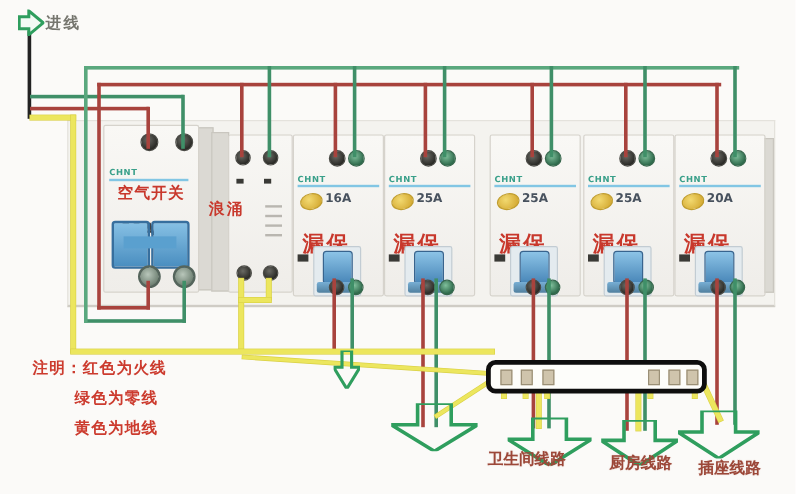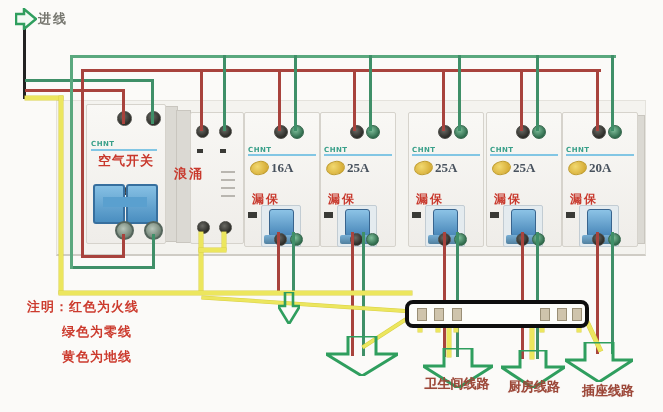--- a/index.html
+++ b/index.html
@@ -23,22 +23,22 @@
           background:linear-gradient(#f8f7f4,#efede9);border:1px solid #d6d3cc;border-radius:2px;}
   .sidecap{position:absolute;background:#dbd9d3;border:1px solid #c9c6bf;z-index:2;}
   .term{position:absolute;border-radius:50%;}
   .t-dark{width:12px;height:12px;background:radial-gradient(circle at 40% 35%,#6a6a64,#2b2b27 70%);border:1px solid #4b4b46;}
   .t-green{width:12px;height:12px;background:radial-gradient(circle at 40% 35%,#7fbf9b,#2f6b4c 70%);border:1px solid #38684e;}
   .t-screw{width:15px;height:15px;background:radial-gradient(circle at 42% 38%,#b8c6ba,#6d7f71 75%);border:2px solid #55655c;border-radius:50%;}
   .brand{position:absolute;font-size:7px;font-weight:bold;color:#3aa08a;letter-spacing:0.5px;}
   .bluestrip{position:absolute;height:2px;background:#82c6e4;}
   .testbtn{position:absolute;width:17px;height:12px;border-radius:50%;transform:rotate(-12deg);
            background:radial-gradient(circle at 40% 35%,#f2d970,#d7ae38 75%);border:1px solid #c09d2e;}
-  .rating{position:absolute;font-size:13px;font-weight:bold;color:#48525e;font-family:Liberation Serif, serif;}
-  .redlabel{position:absolute;font-size:12px;font-weight:bold;color:#c8382c;letter-spacing:2px;}
+  .rating{position:absolute;font-size:10px;font-weight:bold;color:#48525e;}
+  .redlabel{position:absolute;font-size:18px;font-weight:bold;color:#c8382c;letter-spacing:2px;}
   .dsq{position:absolute;width:9px;height:6px;background:#3a3a36;}
   .toggle{position:absolute;width:38px;height:40px;background:#e4ebef;border:1px solid #c2ccd3;border-radius:2px;}
   .toggle .handle{position:absolute;left:7px;top:3px;width:23px;height:26px;display:block;border-radius:3px;
            background:linear-gradient(#8cc3e6,#4886b8);border:1px solid #38648e;}
   .toggle .base{position:absolute;left:2px;bottom:2px;width:33px;height:9px;display:block;border-radius:2px;
            background:linear-gradient(#77aed4,#51809f);}
   .toggle2{position:absolute;left:6px;top:79px;width:64px;height:37px;}
   .toggle2 .h2{position:absolute;top:0;width:28px;height:36px;display:block;border-radius:3px;
            background:linear-gradient(#86c0e4,#4a8ec0);border:2px solid #376f9e;}
   .toggle2 .bar{position:absolute;left:10px;top:13px;width:44px;height:10px;display:block;background:#5aa0cf;}
@@ -263,21 +263,21 @@
   <svg class="arrow" style="left:423px;top:348px" width="70" height="40" viewBox="0 0 70 40">
     <polygon points="21,0 49,0 49,18 70,18 35,40 0,18 21,18" fill="none" stroke="#2f9e5e" stroke-width="3"></polygon>
   </svg>
   <svg class="arrow" style="left:501px;top:350px" width="64" height="38" viewBox="0 0 64 38">
     <polygon points="19,0 45,0 45,17 64,17 32,38 0,17 19,17" fill="none" stroke="#2f9e5e" stroke-width="3"></polygon>
   </svg>
   <svg class="arrow" style="left:565px;top:342px" width="68" height="40" viewBox="0 0 68 40">
     <polygon points="20,0 48,0 48,18 68,18 34,40 0,18 20,18" fill="none" stroke="#2f9e5e" stroke-width="3"></polygon>
   </svg>
 
-  <span class="circuit-label" style="left:418px;top:373px;width:78px">卫生间线路</span>
+  <span class="circuit-label" style="left:400px;top:373px;width:78px">卫生间线路</span>
   <span class="circuit-label" style="left:503px;top:376px;width:62px">厨房线路</span>
   <span class="circuit-label" style="left:576px;top:380px;width:64px">插座线路</span>
 
   <span class="legend-line" style="left:62px;top:323px">绿色为零线</span>
   <span class="legend-line" style="left:27px;top:298px">注明：红色为火线</span>
   <span class="legend-line" style="left:62px;top:348px">黄色为地线</span>
 
 </div>
 
 </body></html>

